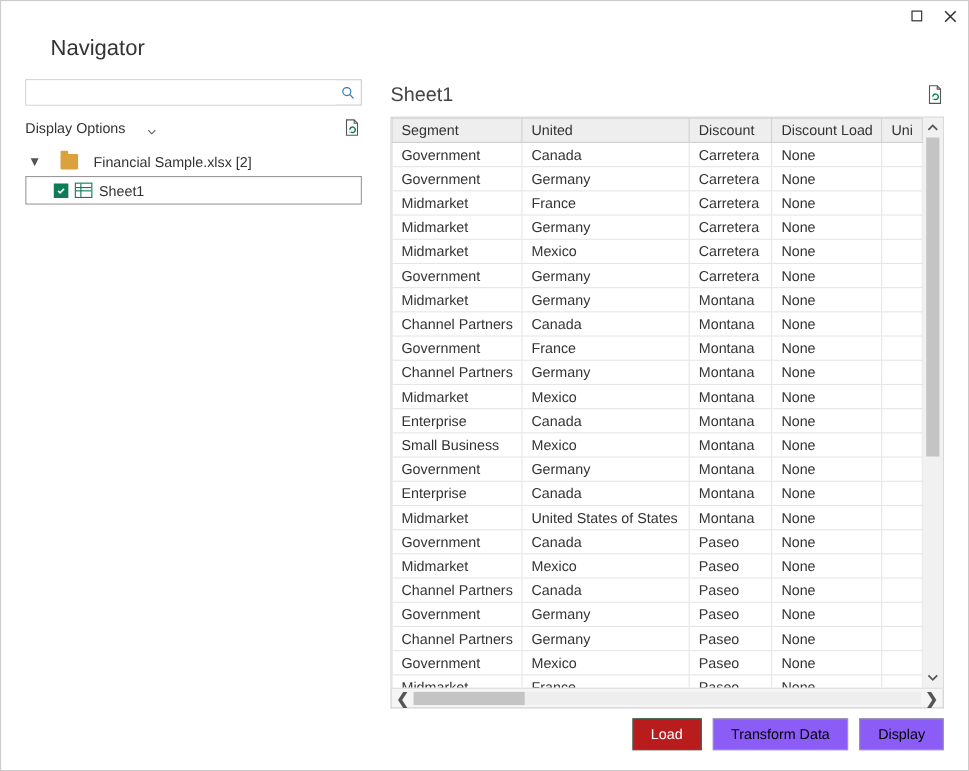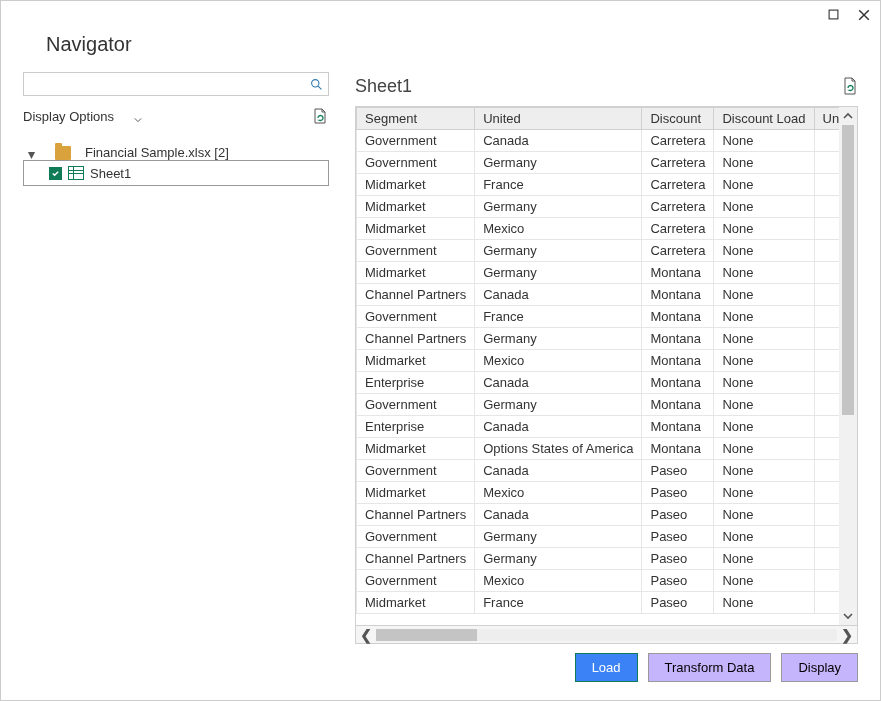--- a/index.html
+++ b/index.html
@@ -15,21 +15,21 @@
 .left-pane { width: 306px; }
 .search-wrap { position: relative; border: 1px solid #ccc; height: 24px; display:flex; align-items:center;}
 .search-input { border: none; outline: none; width: calc(100% - 22px); height: 100%; padding: 0 6px; font-size: 13px;}
 .search-icon-wrap { width: 20px; display:flex; align-items:center; justify-content:center; }
 
 .display-row { display:flex; align-items:center; justify-content: space-between; margin-top: 10px; height: 20px; }
 .display-label { font-size: 13px; color: #333; display:flex; align-items:flex-end; gap:20px;}
 .refresh-slot { width:18px; height:18px; display:flex; align-items:center; justify-content:center; }
 
 .tree { margin-top: 8px; font-size: 13px; }
-.tree-row { display:flex; align-items:flex-end; height: 26px; padding: 0 4px; gap: 14px; cursor: pointer; }
+.tree-row { display:flex; align-items:center; height: 26px; padding: 0 4px; gap: 14px; cursor: pointer; }
 .tree-row .expander { width:14px; color:#555; font-size:10px;}
 .folder-ico { width:16px; height:14px; background:#d9a23d; border-radius:1px; position:relative; }
 .folder-ico::before { content:""; position:absolute; top:-3px; left:0; width:7px; height:3px; background:#d9a23d; border-radius:1px 1px 0 0;}
 .tree-children { margin-left: 0; }
 .tree-child { display:flex; align-items:center; height:26px; padding:0 4px 0 26px; gap:6px; cursor:pointer;}
 .tree-child.selected { border:1px solid #999; padding:0 3px 0 25px; }
 .chk { width:13px; height:13px; border:1px solid #888; display:flex; align-items:center; justify-content:center; }
 .chk.checked { background:#0f7b57; border-color:#0f7b57; }
 .chk.checked svg { display:block; }
 .chk svg { display:none; }
@@ -49,22 +49,22 @@
 td { border:1px solid #e6e6e6; padding:3px 8px; height:21px; background:#fff; white-space:nowrap;}
 .vscroll { width:18px; background:#f1f1f1; display:flex; flex-direction:column; align-items:center; padding:4px 0;}
 .vscroll .arrow { color:#555; cursor:pointer; font-size:12px;}
 .vthumb { background:#c4c4c4; width:12px; flex:0 0 auto; margin-top:4px;}
 .hscroll { height:18px; background:#f5f5f5; display:flex; align-items:center; border:1px solid #d0d0d0; border-top:none;}
 .hscroll .harrow { width:20px; text-align:center; color:#555; font-size:14px; cursor:pointer; font-weight:bold;}
 .hthumb { background:#c4c4c4; height:12px; }
 .htrack { flex:1; height:12px; background:#eee; position:relative; }
 
 .footer { position:absolute; bottom: 18px; right: 22px; display:flex; gap:10px; }
-.btn { padding: 6px 16px; font-size:13px; border:1px solid #999; background:#c4b5fd; cursor:pointer; }
-.btn.primary { background:#3b82f6; color:#fff; border-color:#0f7b57; }
+.btn { padding: 6px 16px; font-size:13px; border:1px solid #999; background:#8b5cf6; cursor:pointer; }
+.btn.primary { background:#b91c1c; color:#fff; border-color:#0f7b57; }
 
 svg { display:block; }
 </style>
 </head>
 <body>
 
 <div class="titlebar">
   <div class="win-btn">
     <svg viewBox="0 0 10 10" width="11" height="11">
         <rect x="1" y="1" width="8" height="8" fill="none" stroke="#333" stroke-width="1"></rect>
@@ -239,36 +239,43 @@
                 <td></td>
               </tr>
               <tr>
                 <td>Enterprise</td>
                 <td>Canada</td>
                 <td>Montana</td>
                 <td>None</td>
                 <td></td>
               </tr>
               <tr>
+                <td>Small Business</td>
+                <td>Mexico</td>
+                <td>Montana</td>
+                <td>None</td>
+                <td></td>
+              </tr>
+              <tr>
                 <td>Government</td>
                 <td>Germany</td>
                 <td>Montana</td>
                 <td>None</td>
                 <td></td>
               </tr>
               <tr>
                 <td>Enterprise</td>
                 <td>Canada</td>
                 <td>Montana</td>
                 <td>None</td>
                 <td></td>
               </tr>
               <tr>
                 <td>Midmarket</td>
-                <td>Options States of America</td>
+                <td>United States of States</td>
                 <td>Montana</td>
                 <td>None</td>
                 <td></td>
               </tr>
               <tr>
                 <td>Government</td>
                 <td>Canada</td>
                 <td>Paseo</td>
                 <td>None</td>
                 <td></td>

